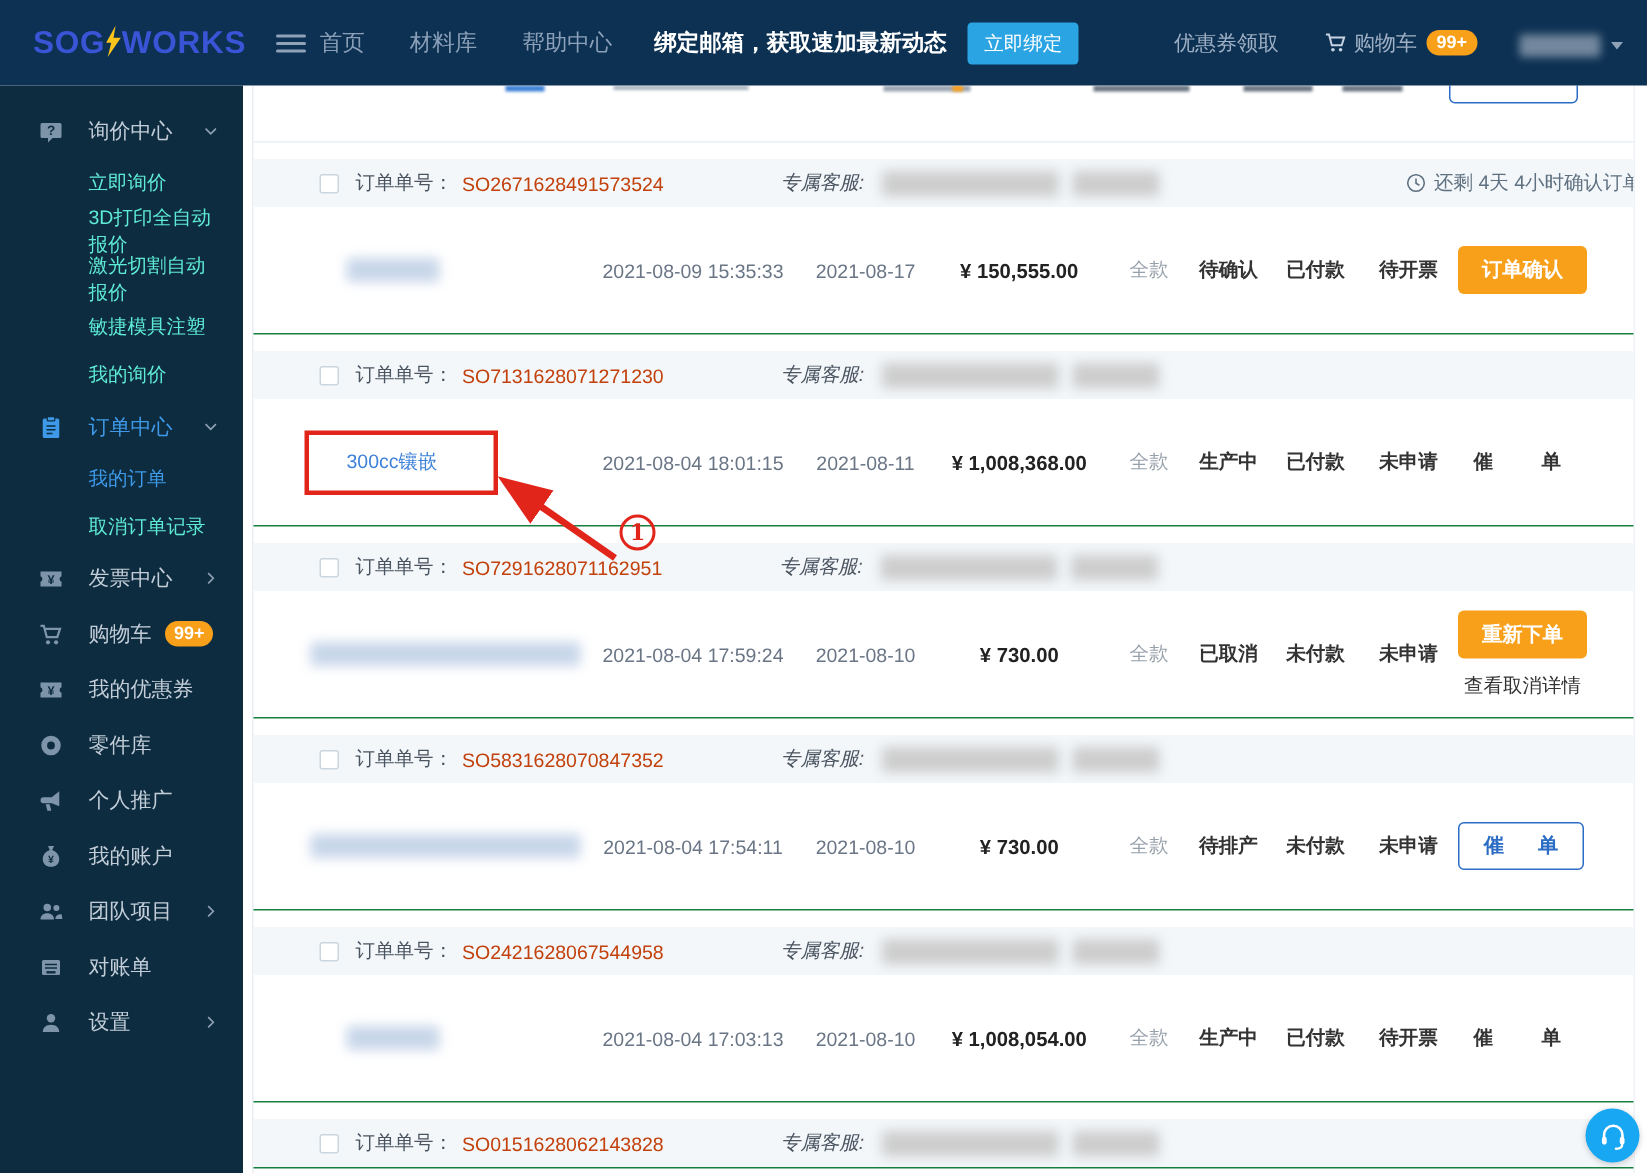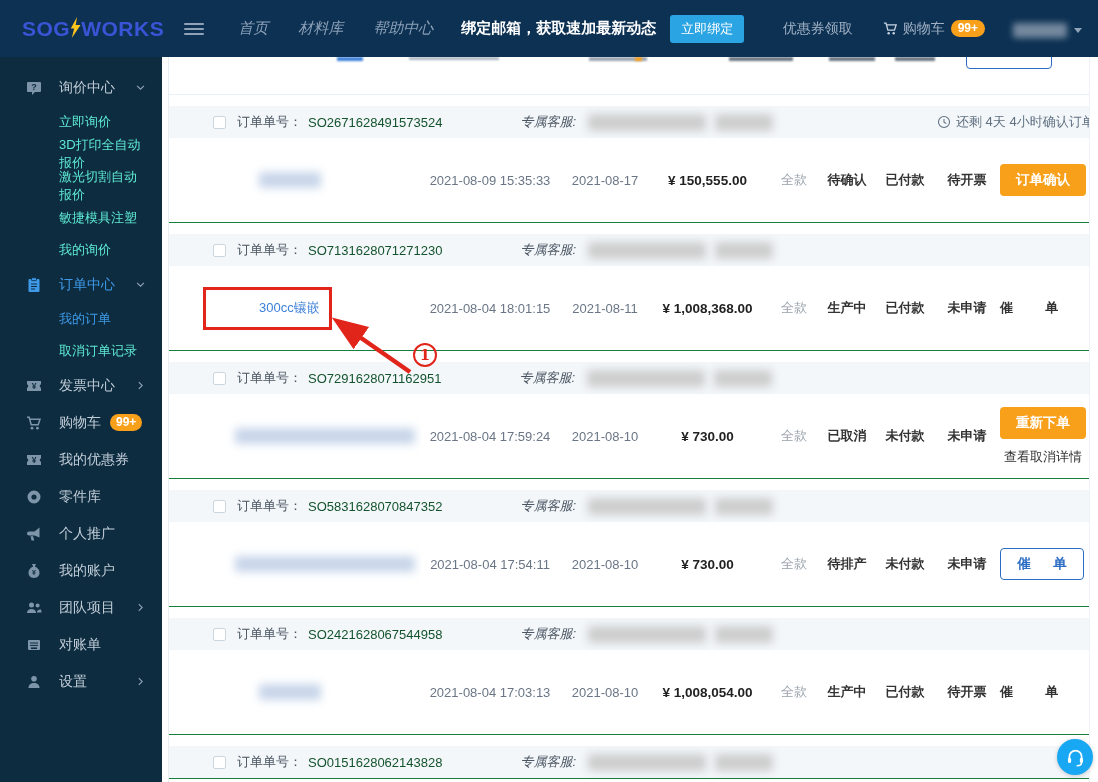--- a/index.html
+++ b/index.html
@@ -5,21 +5,21 @@
   * { margin:0; padding:0; box-sizing:border-box; }
   html,body { width:1098px; height:782px; overflow:hidden; }
   body { font-family:"Liberation Sans","DejaVu Sans",sans-serif; font-size:13px; color:#333; background:#fff; position:relative; }
 
   
   .navbar { height:57px; background:#0d3153; display:flex; align-items:center; position:relative; z-index:5; }
   .logo { margin-left:22px; font-size:21px; font-weight:bold; letter-spacing:.5px; color:#3a54d6; display:flex; align-items:center; cursor:pointer; }
   .logo .bolt { display:inline-flex; margin:0 -1px; transform:translateY(-1px); }
   .hamburger { margin-left:20px; width:20px; cursor:pointer; }
   .hamburger i { display:block; height:2px; background:#8fa2b8; margin:3px 0; border-radius:1px; }
-  .nav-menu { display:flex; gap:30px; margin-left:34px; color:#8ba0b8; font-size:15px;font-style:italic; }
+  .nav-menu { display:flex; gap:30px; margin-left:9px; color:#8ba0b8; font-size:15px; }
   .nav-item { cursor:pointer; }
   .notice { color:#ffffff; font-weight:bold; font-size:15px; margin-left:28px; }
   .bind-btn { margin-left:14px; background:#2aa4e3; color:#fff; border:none; border-radius:3px; font-size:13px; padding:5px 11px; cursor:pointer; font-family:inherit; }
   .nav-right { margin-left:auto; display:flex; align-items:flex-end; margin-right:16px; color:#9fb0c4; font-size:14px; }
   .coupon { margin-right:30px; cursor:pointer; }
   .cart { display:flex; align-items:center; cursor:pointer; }
   .cart-ic { display:inline-flex; margin-right:5px; color:#c7d3e2; }
   .badge { background:#f9a01b; color:#fff; border-radius:9px; font-size:12px; font-weight:bold; padding:1px 7px 2px; margin-left:6px; }
   .user { display:flex; align-items:center; margin-left:28px; cursor:pointer; }
   .user-blur { width:54px; height:15px; background:#8697ab; filter:blur(3px); border-radius:2px; opacity:.85; }
@@ -42,32 +42,32 @@
 
   
   .partial-row { height:38px; border-bottom:1px solid #e9eff5; position:relative; overflow:hidden; }
   .sliver { position:absolute; top:0; filter:blur(1px); }
   .sliver-btn { position:absolute; left:797px; top:-14px; width:86px; height:26px; border:1px solid #2b6cc4; border-radius:4px; background:#fff; }
 
   
   .order-block { margin-top:11px; border-bottom:1px solid #15803d; }
   .order-header { height:32px; background:#f3f7fa; display:flex; align-items:center; font-size:13px; color:#4a5561; padding-left:44px; white-space:nowrap; overflow:hidden; }
   .checkbox { width:13px; height:13px; border:1px solid #ccd6de; background:#fff; border-radius:2px; margin-right:11px; flex-shrink:0; cursor:pointer; }
-  .order-no { margin-left:6px; color:#14532d;text-align:center; }
+  .order-no { margin-left:6px; color:#c2410c;text-align:center; }
   .svc { margin-left:78px;font-style:italic; }
   .blur { display:inline-block; height:17px; background:#cdcdcd; filter:blur(4px); border-radius:2px; }
   .b1 { width:118px; margin-left:12px; }
   .b2 { width:58px; margin-left:9px; }
   .countdown { margin-left:auto; width:152px; flex-shrink:0; display:flex; align-items:center; gap:5px; color:#5f7081; overflow:hidden; }
   .clock { display:inline-flex; flex-shrink:0; color:#5f7081; }
   .cd-text { white-space:nowrap; }
 
   .order-detail { height:84px; display:flex; align-items:center; padding-left:38px; font-size:13px; }
   .col { flex-shrink:0; }
-  .product { width:180px; display:flex; align-items:flex-start;margin-left:28px; }
+  .product { width:180px; display:flex; align-items:flex-start; }
   .plink { color:#3c80d8; text-decoration:none; cursor:pointer; margin-left:24px; }
   .pblur { display:inline-block; height:16px; background:#c8d6ea; filter:blur(4px); border-radius:2px; }
   .pblur.indent { margin-left:24px; }
   .created { width:150px; text-align:center; color:#6a7686; }
   .delivery { width:80px; text-align:center; color:#6a7686; }
   .price { width:125px; text-align:center; font-weight:bold; color:#222; font-size:13.5px; }
   .paytype { width:48px; text-align:center; color:#98a2ac; }
   .status, .paystatus { width:58px; text-align:center; font-weight:bold; color:#333; }
   .invoice { width:66px; text-align:center; font-weight:bold; color:#333; }
   .action { flex:1 1 auto; display:flex; flex-direction:column; align-items:center; gap:9px; padding-right:38px; }

